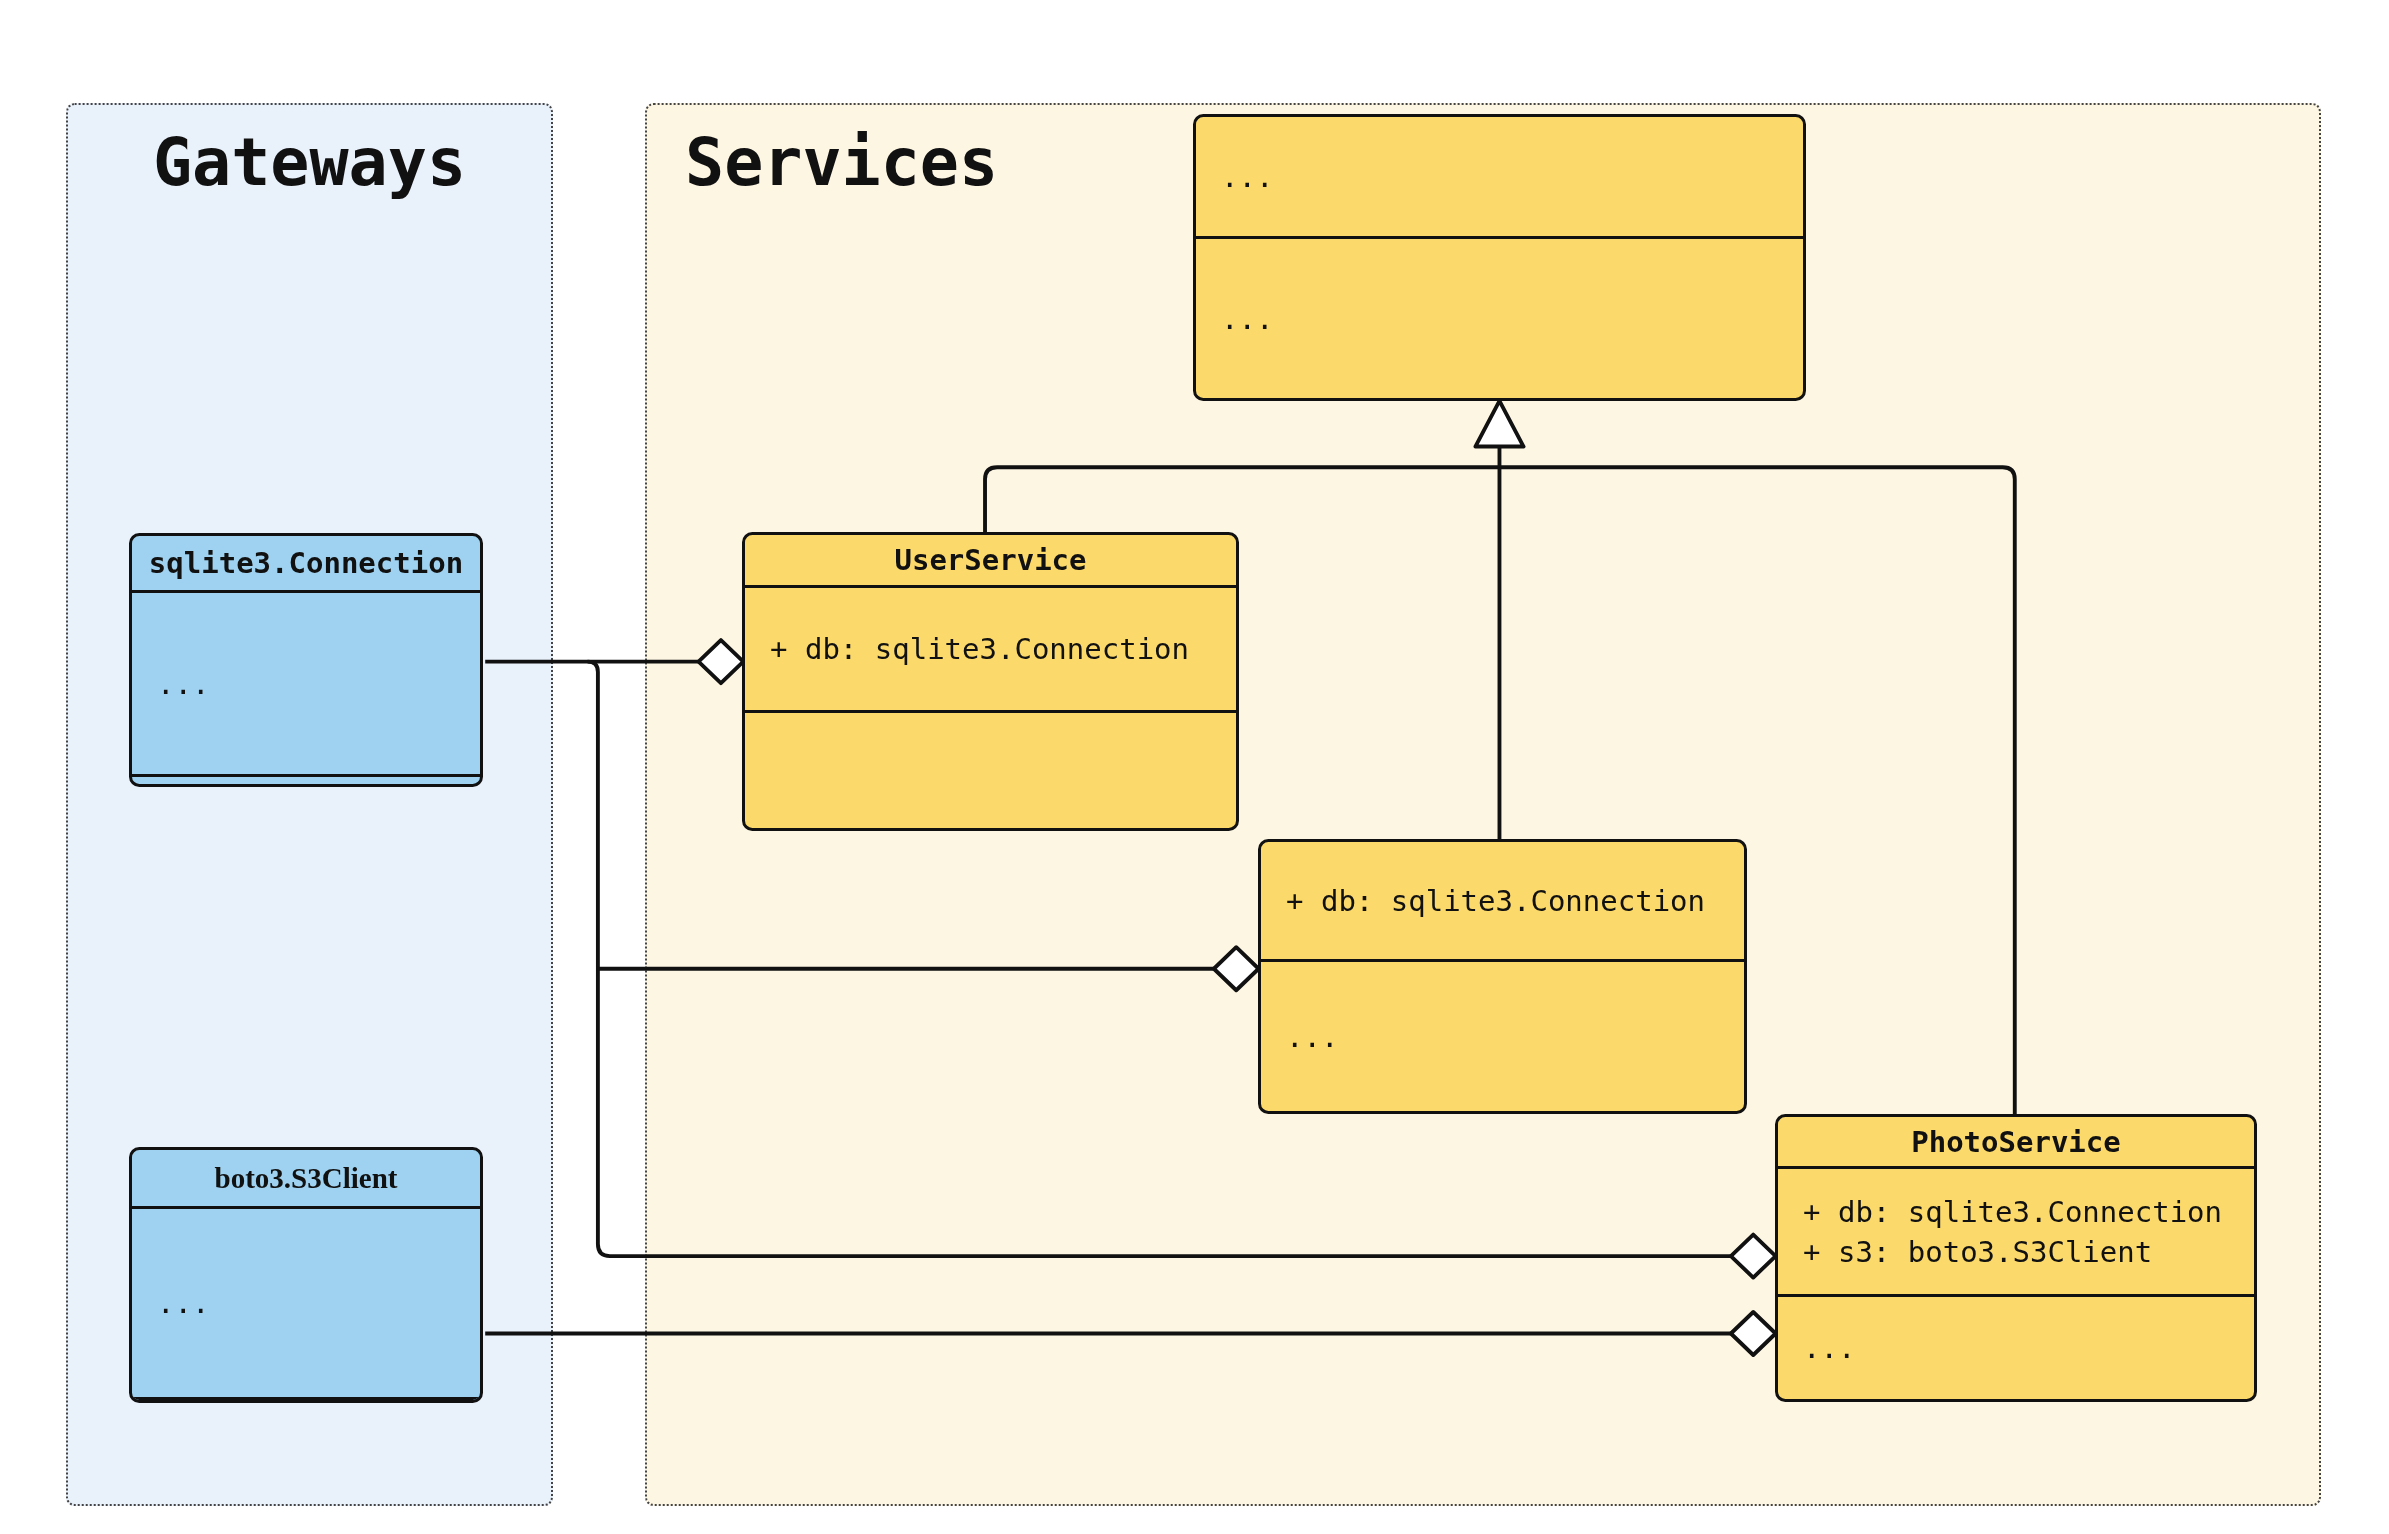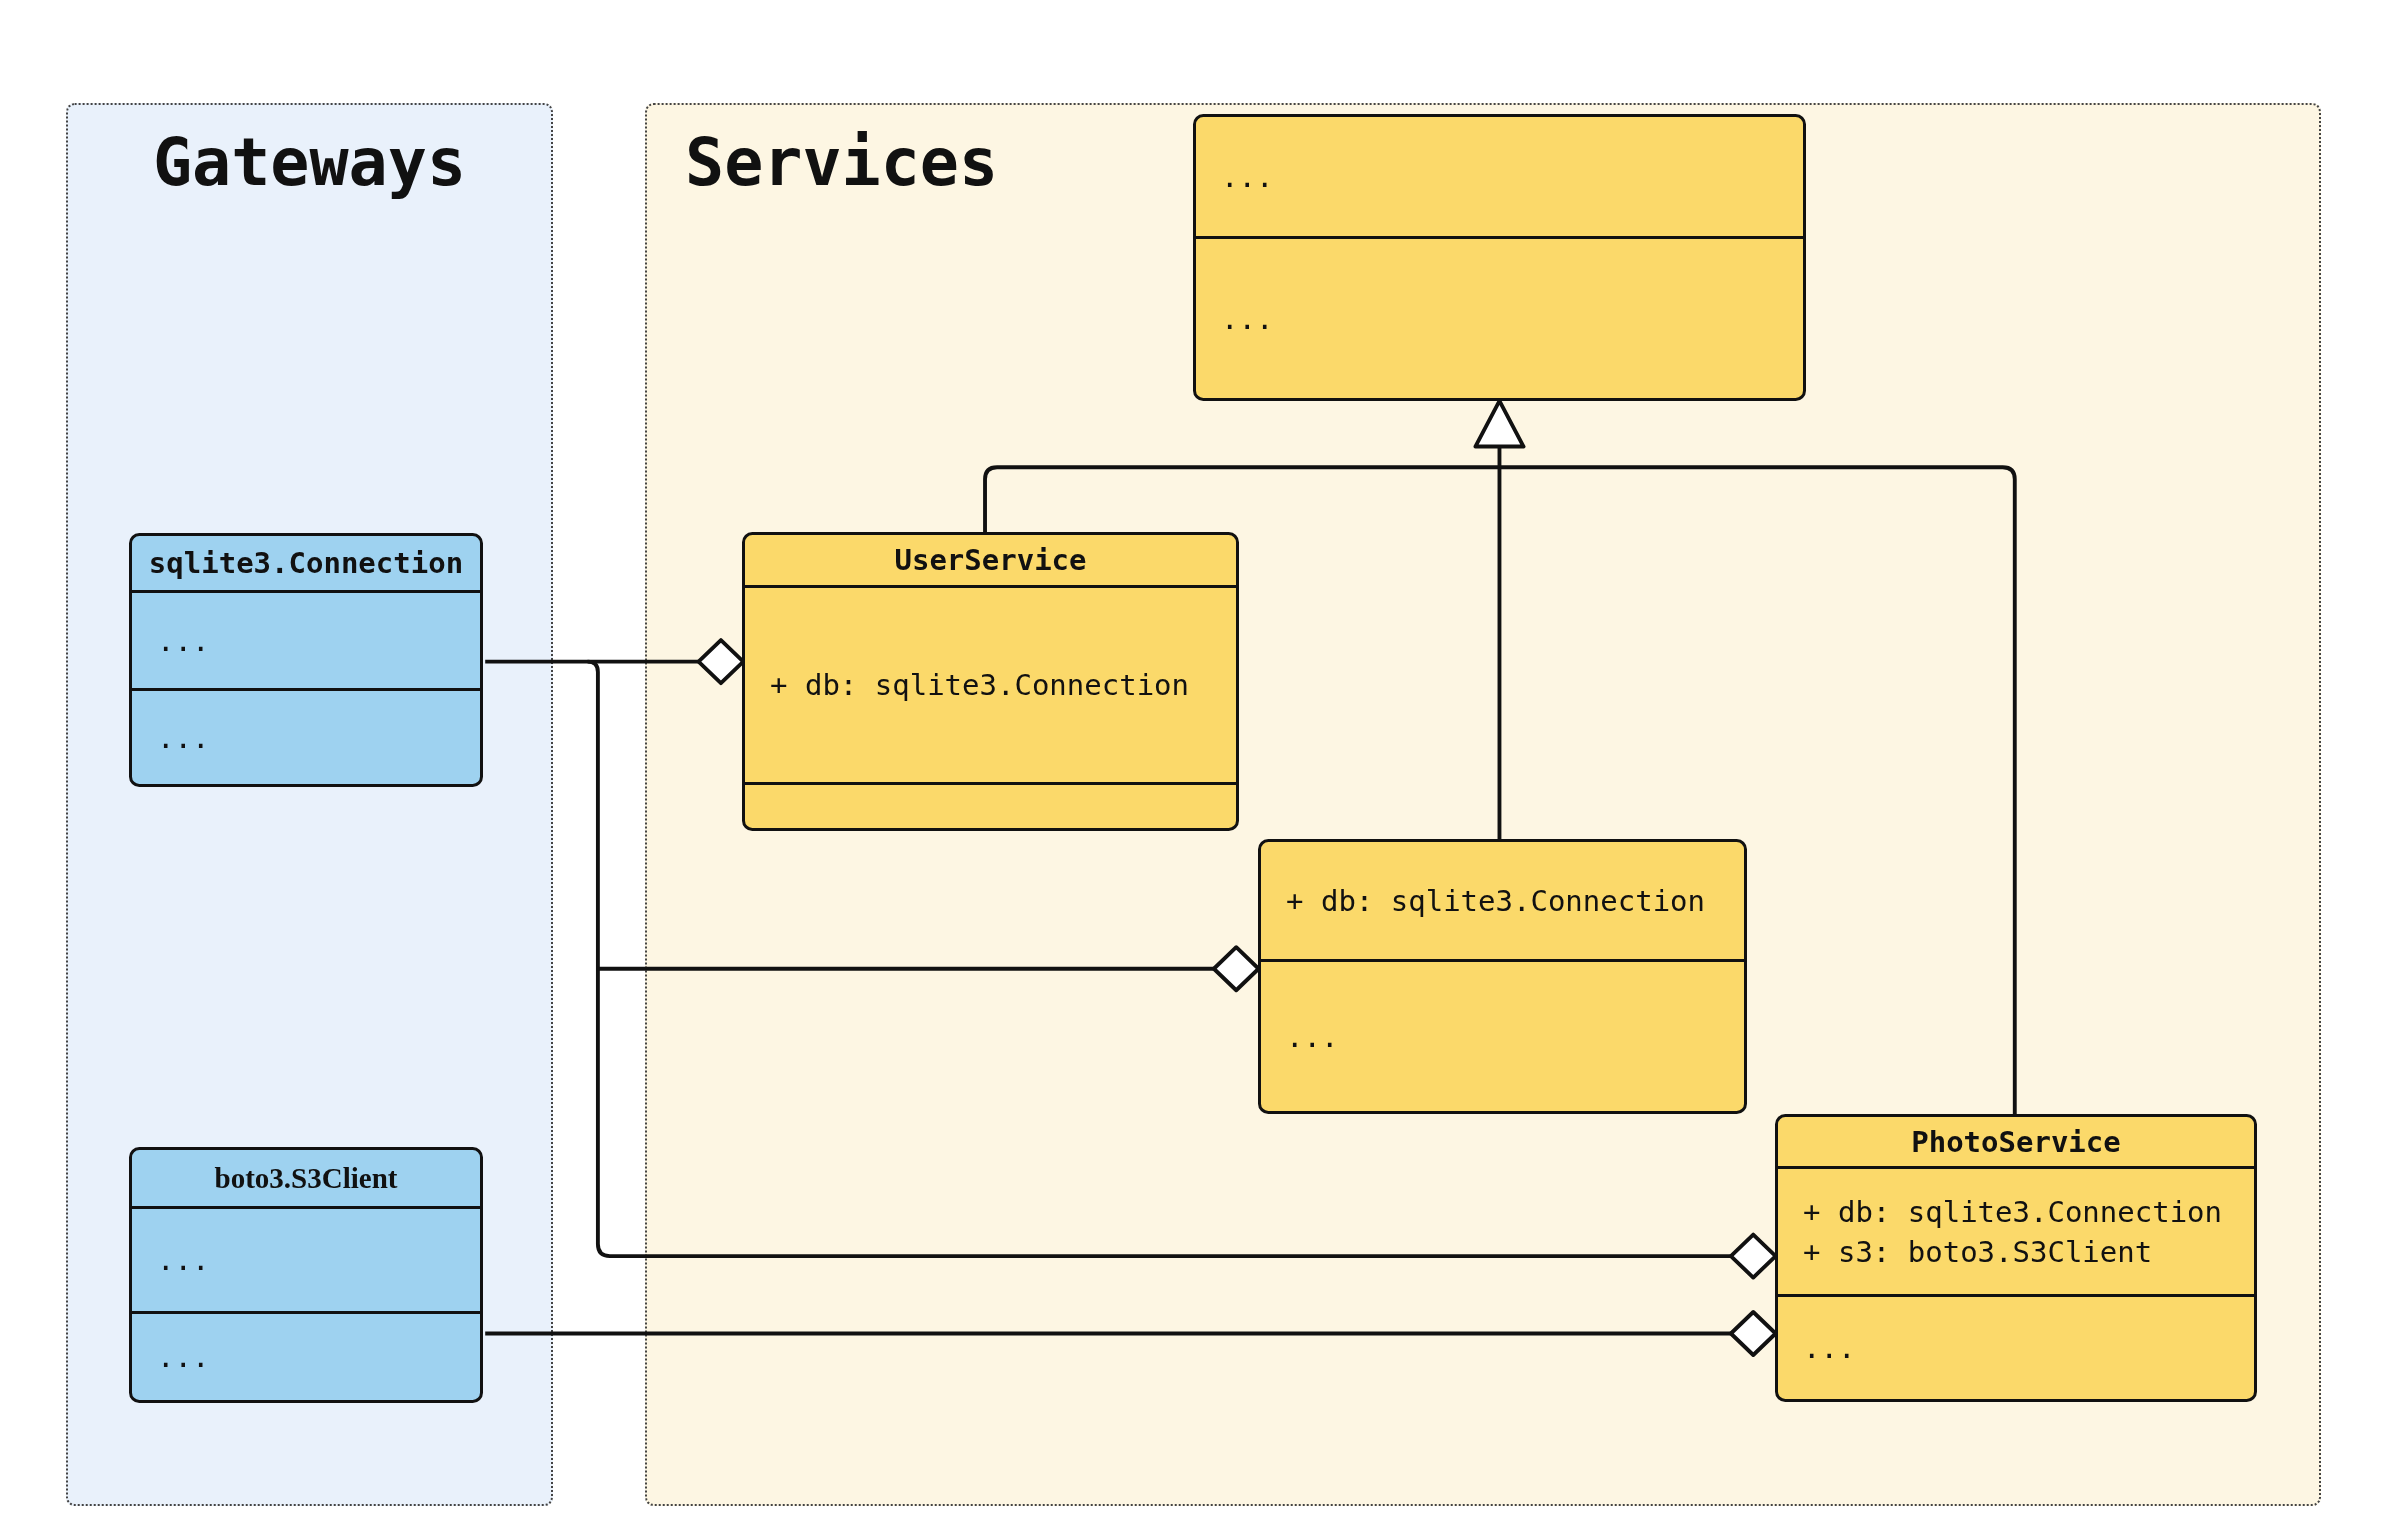--- a/index.html
+++ b/index.html
@@ -61,21 +61,21 @@
   
   .cls {
     position: absolute;
     box-sizing: border-box;
     border: 3.4px solid #111111;
     border-radius: 10.3px;
     display: flex;
     flex-direction: column;
     overflow: hidden;
   }
-  .cls.blue   { background: #9ed2f0; }
+  .cls.blue   { background: #9ed2f0; gap: 43px; }
   .cls.yellow { background: #fbd96a; }
   .cls-title {
     flex: 0 0 auto;
     display: flex;
     align-items: center;
     justify-content: center;
     font-weight: bold;
     font-size: 29px;
     border-bottom: 3.4px solid #111111;
     box-sizing: border-box;
@@ -149,21 +149,21 @@
 
   <div class="cls yellow" style="left:1193px; top:114px; width:613px; height:287px;">
     <div class="comp attrs" style="height:119px;">
       <div>...</div>
     </div>
     <div class="comp methods">
       <div>...</div>
     </div>
   </div>
 
-  <div class="cls yellow" style="left:742px; top:532px; width:497px; height:299px;gap:36px;">
+  <div class="cls yellow" style="left:742px; top:532px; width:497px; height:299px;">
     <div class="cls-title" style="height:53px;">UserService</div>
     <div class="comp attrs" style="height:122px;">
       <div>+ db: sqlite3.Connection</div>
     </div>
     <div class="comp methods"></div>
   </div>
 
   <div class="cls yellow" style="left:1258px; top:839px; width:489px; height:275px;">
     <div class="comp attrs" style="height:117px;">
       <div>+ db: sqlite3.Connection</div>

